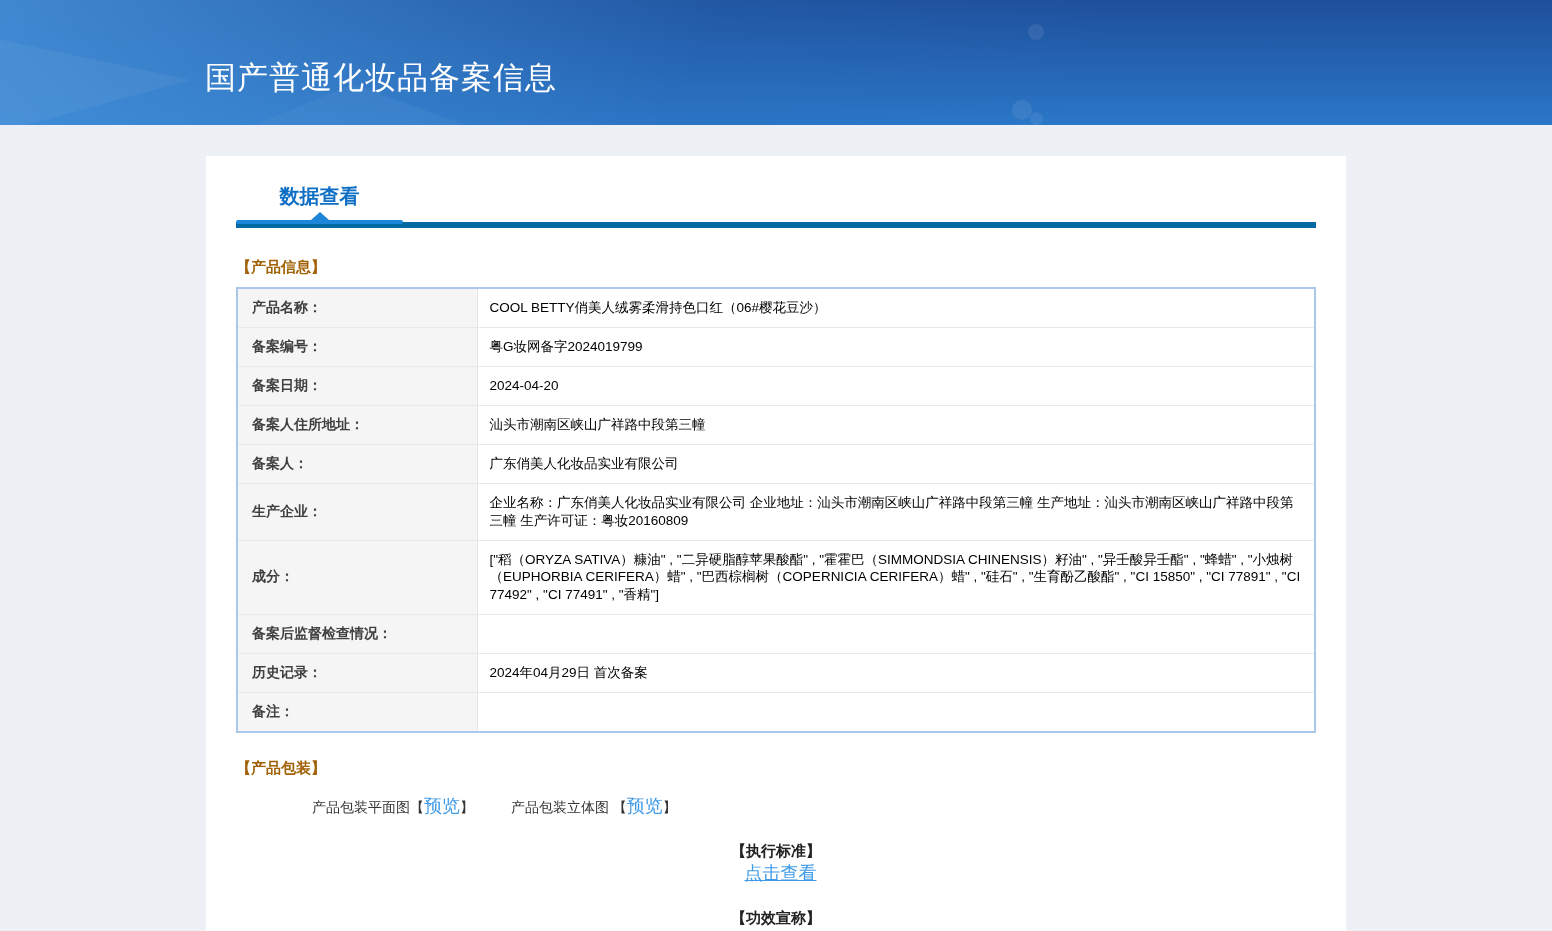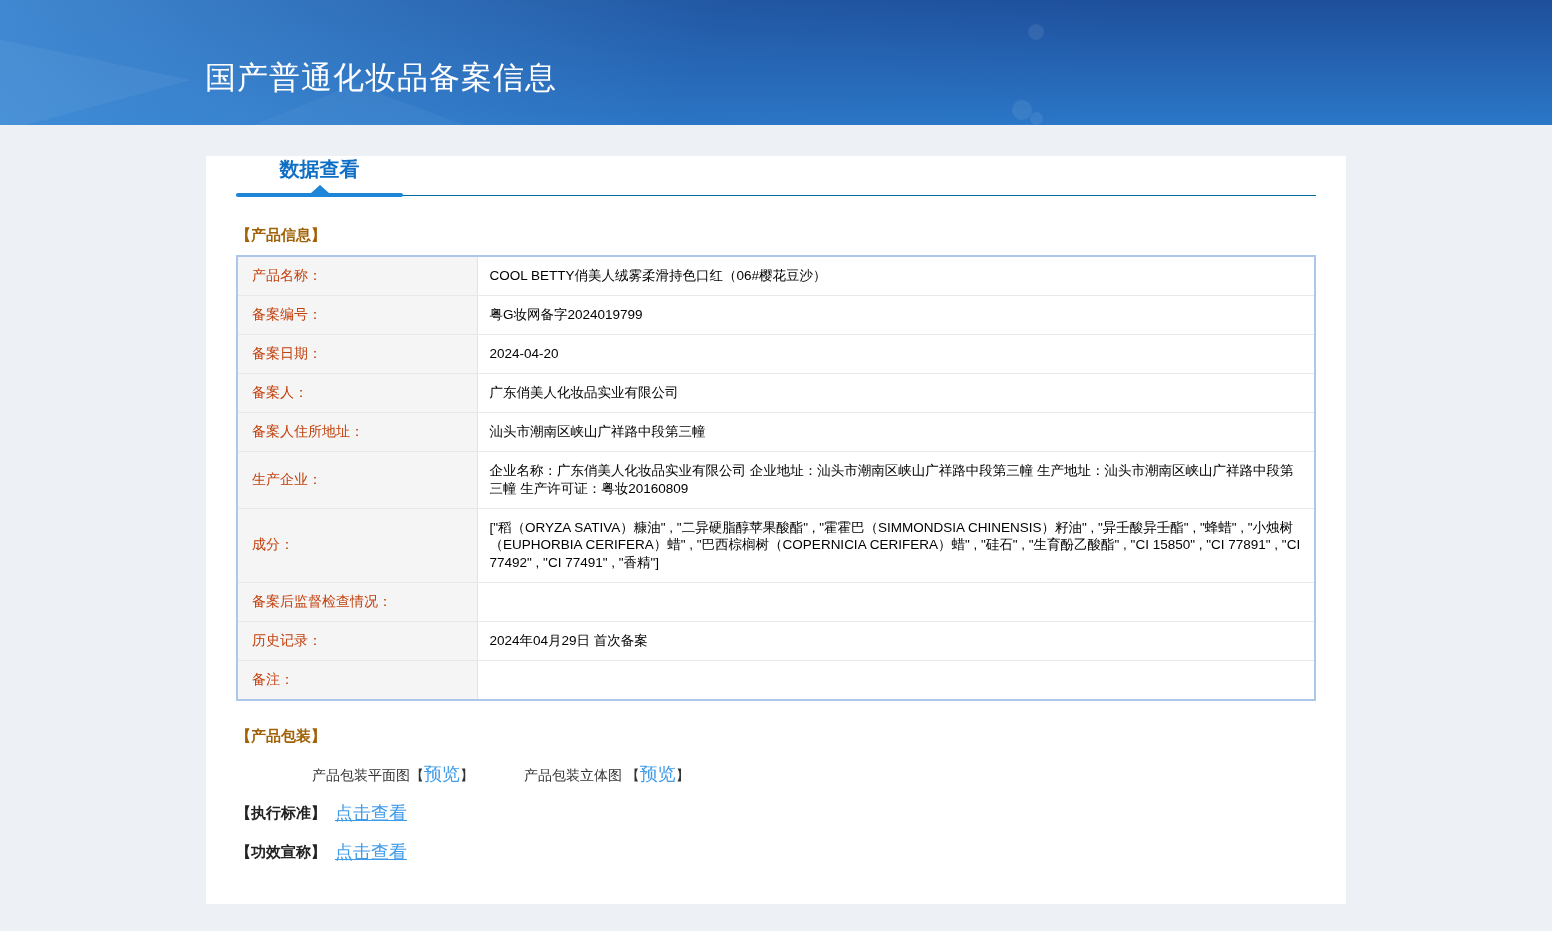--- a/index.html
+++ b/index.html
@@ -36,21 +36,21 @@
     font-size: 31px; font-weight: 400; color: #ffffff; letter-spacing: 1px;
   }
 
   
   .card {
     width: 1140px; margin: 31px auto 0; background: #ffffff;
     padding-bottom: 40px; min-height: 640px;
   }
 
   
-  .tab-bar { margin: 12px 30px; border-bottom: 1px solid #0369a1; }
+  .tab-bar { margin: 12px 30px; padding-top: 27px; border-bottom: 6px solid #0369a1; }
   .tab {
     display: inline-block; width: 167px; padding-bottom: 12px; position: relative;
     text-align: center; font-size: 20px; font-weight: 700; color: #0f6fc4; cursor: pointer;
   }
   .tab .tab-underline {
     position: absolute; left: 0; bottom: -2px; width: 100%; height: 4px;
     background: #1e86d8; border-radius: 2px;
   }
   .tab .tab-arrow {
     position: absolute; left: 50%; bottom: 2px; transform: translateX(-50%);
@@ -63,35 +63,35 @@
   .section-title { margin: 26px 30px 10px; font-size: 15px; font-weight: 700; color: #a16207; }
   .section-title.first { margin-top: 30px; }
 
   
   .info-table {
     border-collapse: collapse; margin: 0 30px; width: 1080px;
     border: 2px solid #abc8ea; table-layout: fixed;
   }
   .info-table th {
     width: 240px; background: #f5f5f6; text-align: left; vertical-align: middle;
-    font-weight: 400; font-size: 14px; color: #c2410c;
+    font-weight: 700; font-size: 14px; color: #404040;
     padding: 10px 14px;
     border-right: 1px solid #e4e4e4; border-bottom: 1px solid #e9e9e9;
   }
   .info-table td {
     padding: 10px 12px; font-size: 13.5px; color: #000000; line-height: 1.32;
     border-bottom: 1px solid #e9e9e9; word-break: break-word;
   }
   .info-table tr:last-child th, .info-table tr:last-child td { border-bottom: none; }
 
   
   .pack-row { margin: 16px 30px 0 106px; font-size: 14px; color: #333; }
   .pack-item { display: inline-block; }
-  .pack-item + .pack-item { margin-left: 46px; }
-  .std-row { margin: 15px 30px 0; display: flex; align-items: center; }
+  .pack-item + .pack-item { margin-left: 33px; }
+  .std-row { margin: 24px 30px 0; display: flex; align-items: center; flex-direction: column; }
   .std-row .std-label { font-size: 15px; font-weight: 700; color: #222; }
   .std-row .link { margin-left: 9px; text-decoration: underline; }
   .link { color: #3f9be8; text-decoration: none; cursor: pointer; font-size: 18px; }
 </style>
 </head>
 <body>
 
 <header class="banner">
   <div class="banner-deco deco-poly1"></div>
   <div class="banner-deco deco-poly2"></div>
@@ -125,27 +125,27 @@
       <th class="label-cell">备案编号：</th>
       <td class="value-cell">粤G妆网备字2024019799</td>
     </tr>
 
     <tr>
       <th class="label-cell">备案日期：</th>
       <td class="value-cell">2024-04-20</td>
     </tr>
 
     <tr>
-      <th class="label-cell">备案人：</th>
-      <td class="value-cell">广东俏美人化妆品实业有限公司</td>
+      <th class="label-cell">备案人住所地址：</th>
+      <td class="value-cell">汕头市潮南区峡山广祥路中段第三幢</td>
     </tr>
 
     <tr>
-      <th class="label-cell">备案人住所地址：</th>
-      <td class="value-cell">汕头市潮南区峡山广祥路中段第三幢</td>
+      <th class="label-cell">备案人：</th>
+      <td class="value-cell">广东俏美人化妆品实业有限公司</td>
     </tr>
 
     <tr>
       <th class="label-cell">生产企业：</th>
       <td class="value-cell">企业名称：广东俏美人化妆品实业有限公司 企业地址：汕头市潮南区峡山广祥路中段第三幢 生产地址：汕头市潮南区峡山广祥路中段第三幢 生产许可证：粤妆20160809</td>
     </tr>
 
     <tr>
       <th class="label-cell">成分：</th>
       <td class="value-cell">["稻（ORYZA SATIVA）糠油" , "二异硬脂醇苹果酸酯" , "霍霍巴（SIMMONDSIA CHINENSIS）籽油" , "异壬酸异壬酯" , "蜂蜡" , "小烛树（EUPHORBIA CERIFERA）蜡" , "巴西棕榈树（COPERNICIA CERIFERA）蜡" , "硅石" , "生育酚乙酸酯" , "CI 15850" , "CI 77891" , "CI 77492" , "CI 77491" , "香精"]</td>

